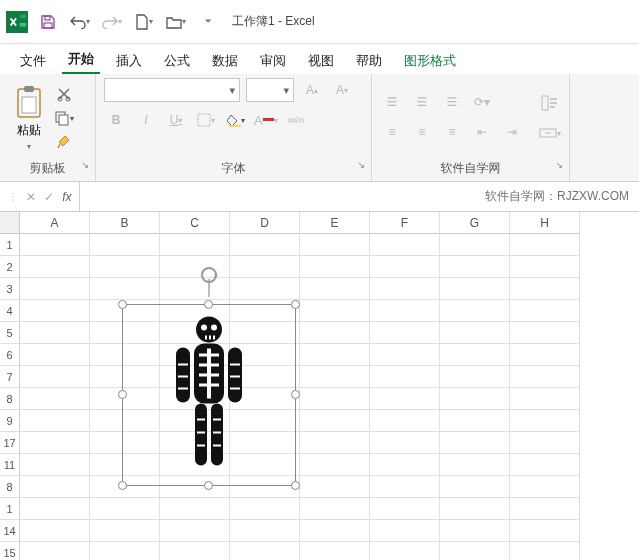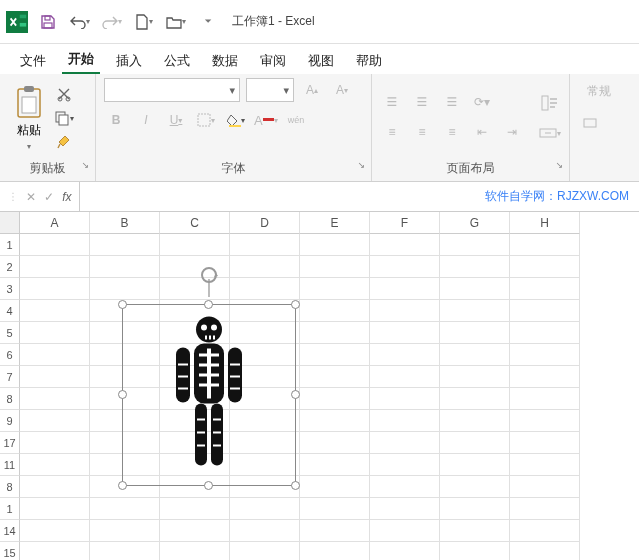--- a/index.html
+++ b/index.html
@@ -30,21 +30,21 @@
   .font-size { width: 48px; }
   .fbtn { width: 24px; height: 24px; display: flex; align-items: center; justify-content: center; color: #555; }
   .fbtn.dis { color: #bcbcbc; }
   .align-grid { display: grid; grid-template-columns: repeat(5, 24px); grid-template-rows: 26px 26px; gap: 4px 6px; }
   .wrap-col { display: flex; flex-direction: column; gap: 6px; margin-left: 10px; }
   .norm { padding: 4px 8px; color: #bbb; border: 1px solid transparent; }
   .formula-bar { height: 30px; display: flex; align-items: stretch; border-bottom: 1px solid #ccc; }
   .name-box { width: 96px; border-right: 1px solid #ccc; display: flex; align-items: center; padding: 0 6px; justify-content: space-between; font-size: 13px; }
   .fx-ctrl { display: flex; align-items: center; gap: 8px; padding: 0 8px; border-right: 1px solid #ccc; color: #aaa; font-size: 12px; }
   .fx-ctrl .fx { font-style: italic; color: #666; }
-  .watermark { margin-left: auto; padding: 0 10px; display: flex; align-items: center; color: #3b82f6; font-size: 12px; }
+  .watermark { margin-left: auto; padding: 0 10px; display: flex; align-items: center; color: #737373; font-size: 12px; }
   .sheet { display: flex; }
   .rowhdrs { display: flex; flex-direction: column; }
   .corner { width: 20px; height: 22px; border-right: 1px solid #ccc; border-bottom: 1px solid #ccc; background: #f0f0f0; }
   .rh { width: 20px; height: 22px; border-right: 1px solid #ccc; border-bottom: 1px solid #e0e0e0; display: flex; align-items: center; justify-content: center; color: #555; font-size: 11px; background: #fff; }
   .cols { flex: 1; position: relative; }
   .colhdrs { display: flex; height: 22px; }
   .ch { border-right: 1px solid #e0e0e0; border-bottom: 1px solid #ccc; display: flex; align-items: center; justify-content: center; color: #555; font-size: 12px; background: #fff; }
   .grid { position: relative; }
   .row { display: flex; height: 22px; }
   .cell { border-right: 1px solid #e0e0e0; border-bottom: 1px solid #e0e0e0; }
@@ -105,20 +105,21 @@
 
 <div class="tabs">
   <div class="tab">文件</div>
   <div class="tab active">开始</div>
   <div class="tab">插入</div>
   <div class="tab">公式</div>
   <div class="tab">数据</div>
   <div class="tab">审阅</div>
   <div class="tab">视图</div>
   <div class="tab">帮助</div>
+  <div class="tab contextual">图形格式</div>
 </div>
 
 <div class="ribbon">
 
   <div class="group" style="width:96px">
     <div class="group-body">
       <div class="paste-btn">
         <svg class="clip" viewBox="0 0 28 34">
             <rect x="3" y="4" width="22" height="28" rx="2" fill="none" stroke="#b88a3a" stroke-width="1.5"></rect>
             <rect x="9" y="1" width="10" height="6" rx="2" fill="#888"></rect>
@@ -215,34 +216,24 @@
           </div>
         <div class="fbtn dis">
             <svg width="18" height="16" viewBox="0 0 18 16">
               <rect x="1" y="4" width="16" height="8" fill="none" stroke="#bbb"></rect>
               <path d="M6 8h6" stroke="#bbb"></path>
             </svg>
             <span style="font-size:8px">▾</span>
           </div>
       </div>
     </div>
-    <div class="group-label"><span>页面布局</span><span class="launcher">↘</span></div>
+    <div class="group-label"><span>软件自学网</span><span class="launcher">↘</span></div>
   </div>
 
   <div class="group" style="width:66px;border-right:none">
-    <div class="group-body" style="flex-direction:column;align-items:flex-start;gap:6px">
-      <div class="norm">常规</div>
-      <div style="display:flex;gap:6px">
-        <div class="fbtn dis">
-            <svg width="14" height="14" viewBox="0 0 14 14">
-              <rect x="1" y="3" width="12" height="8" fill="none" stroke="#bbb"></rect>
-            </svg>
-          </div>
-      </div>
-    </div>
     <div class="group-label">&nbsp;</div>
   </div>
 </div>
 
 <div class="formula-bar">
   <div class="fx-ctrl">
     <span style="color:#ccc;font-size:10px">⋮</span>
     <span>✕</span>
     <span>✓</span>
     <span class="fx">fx</span>

